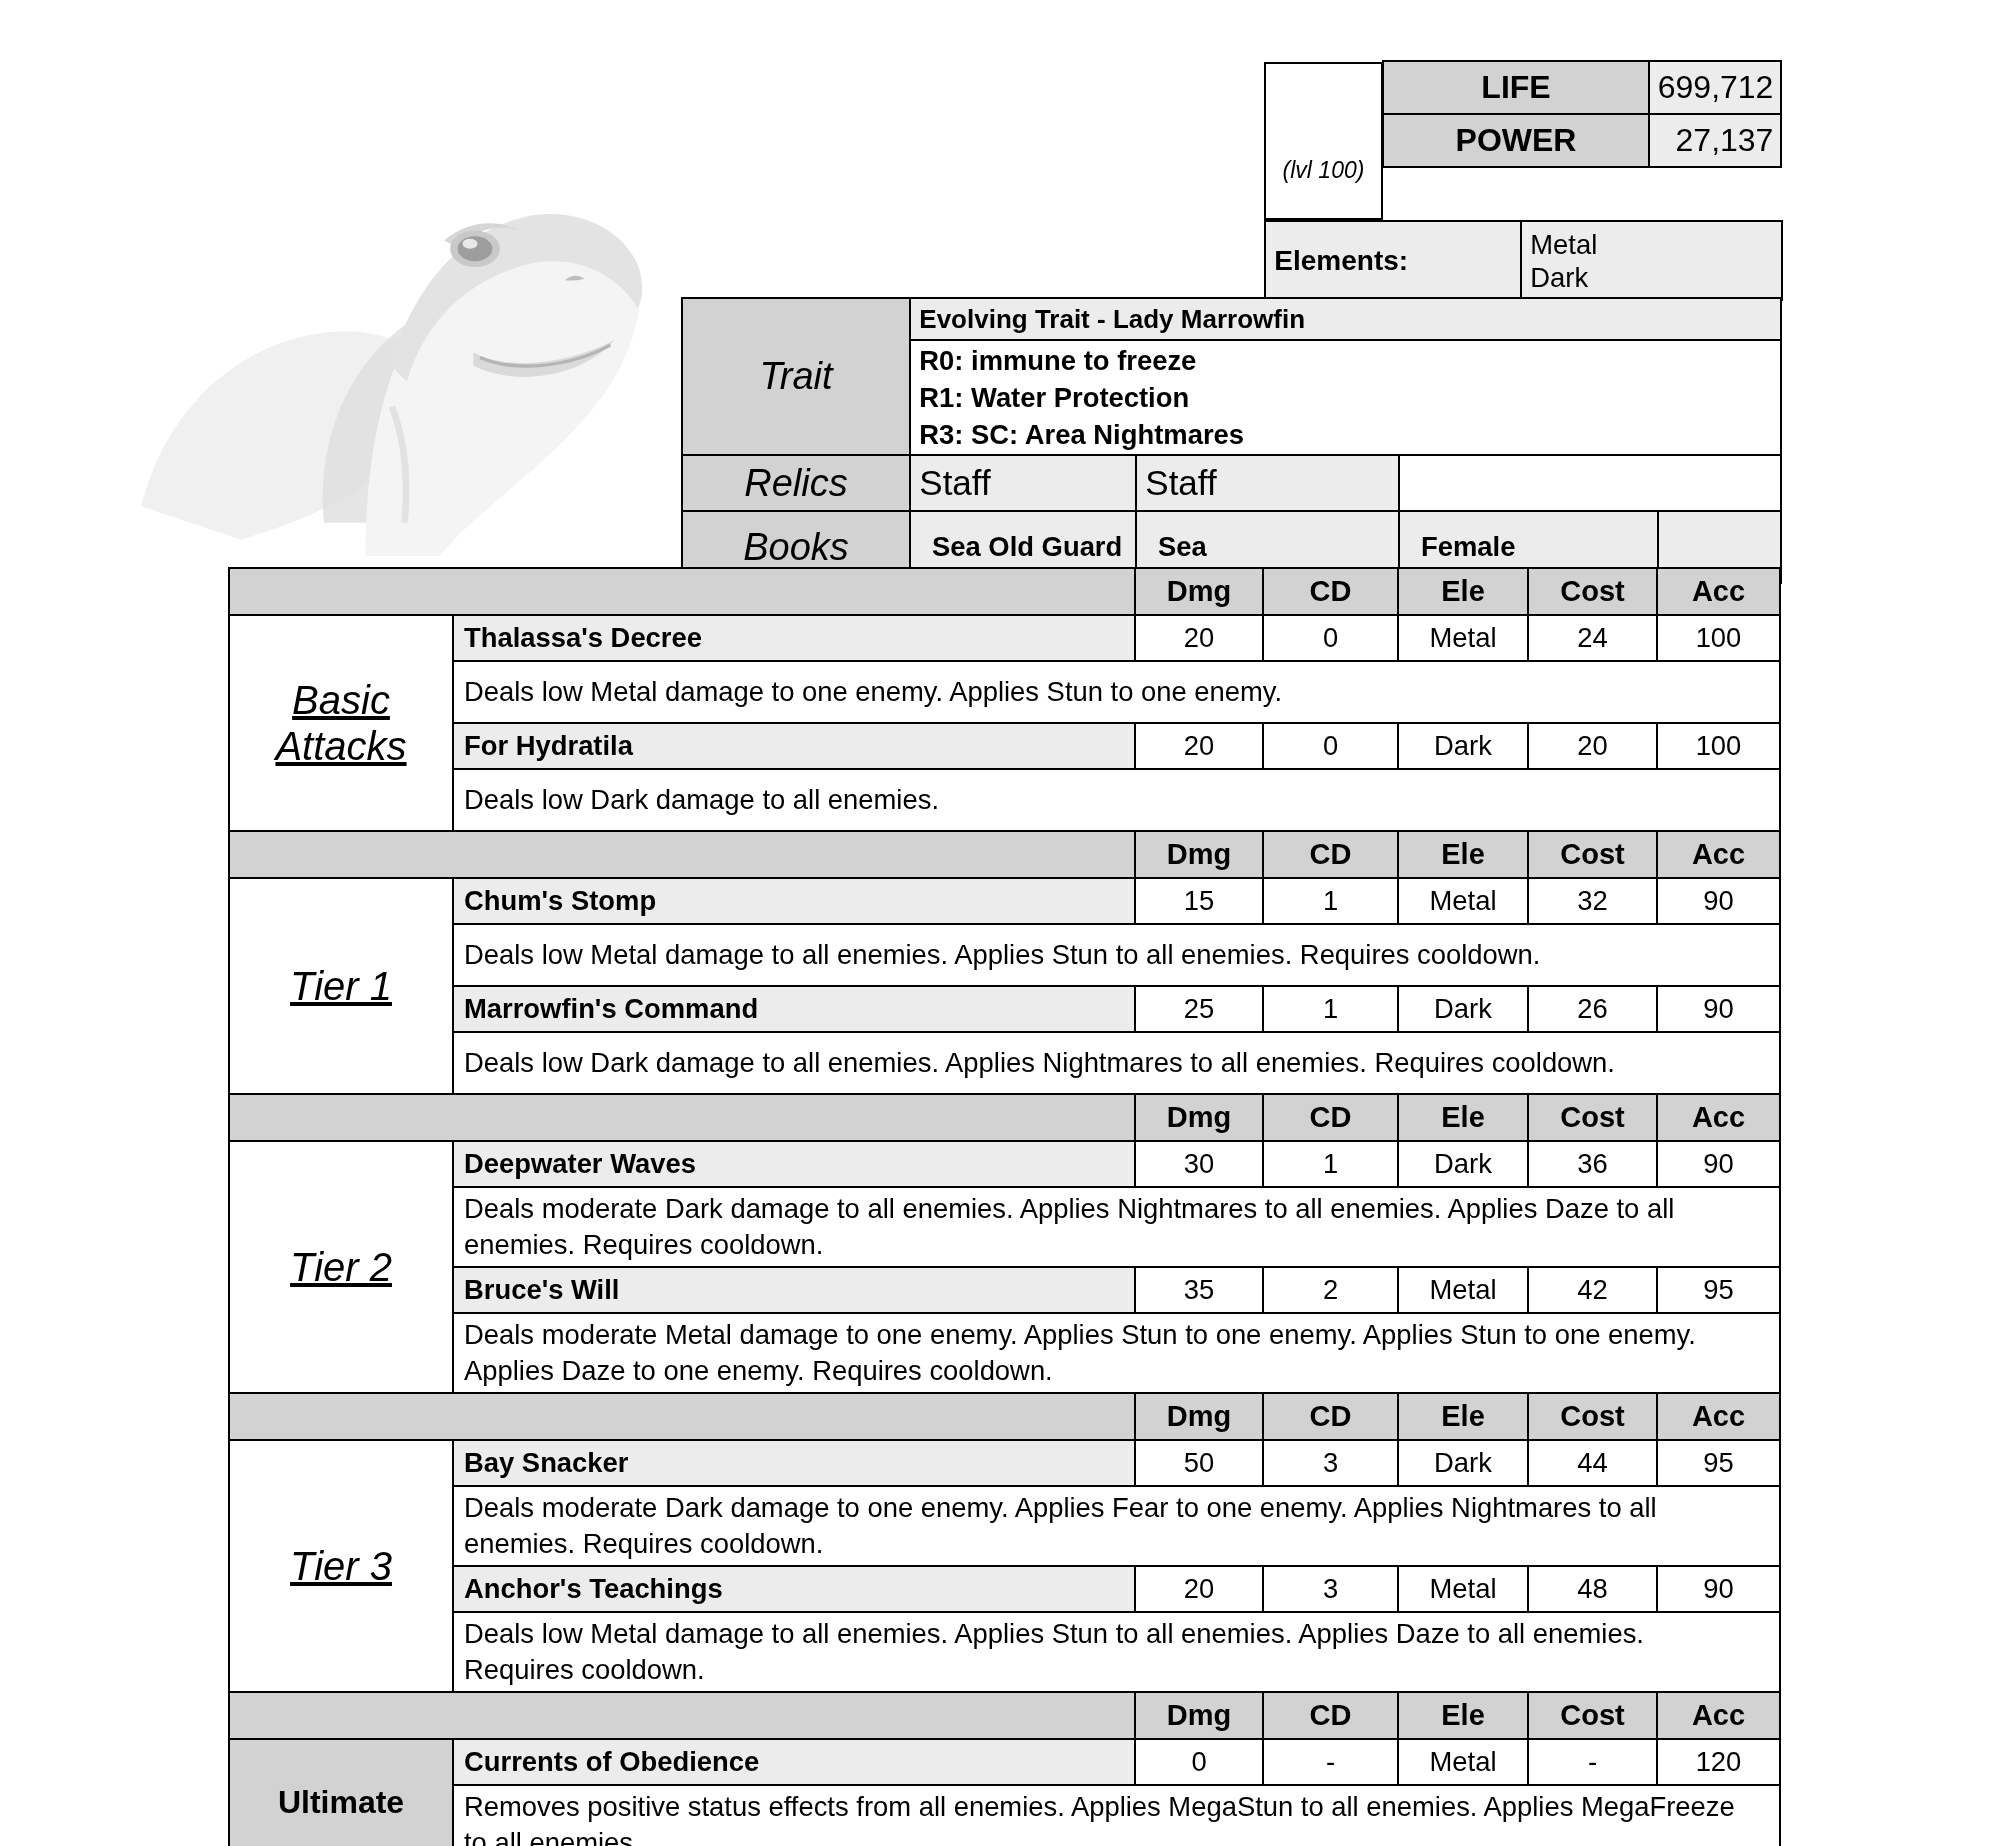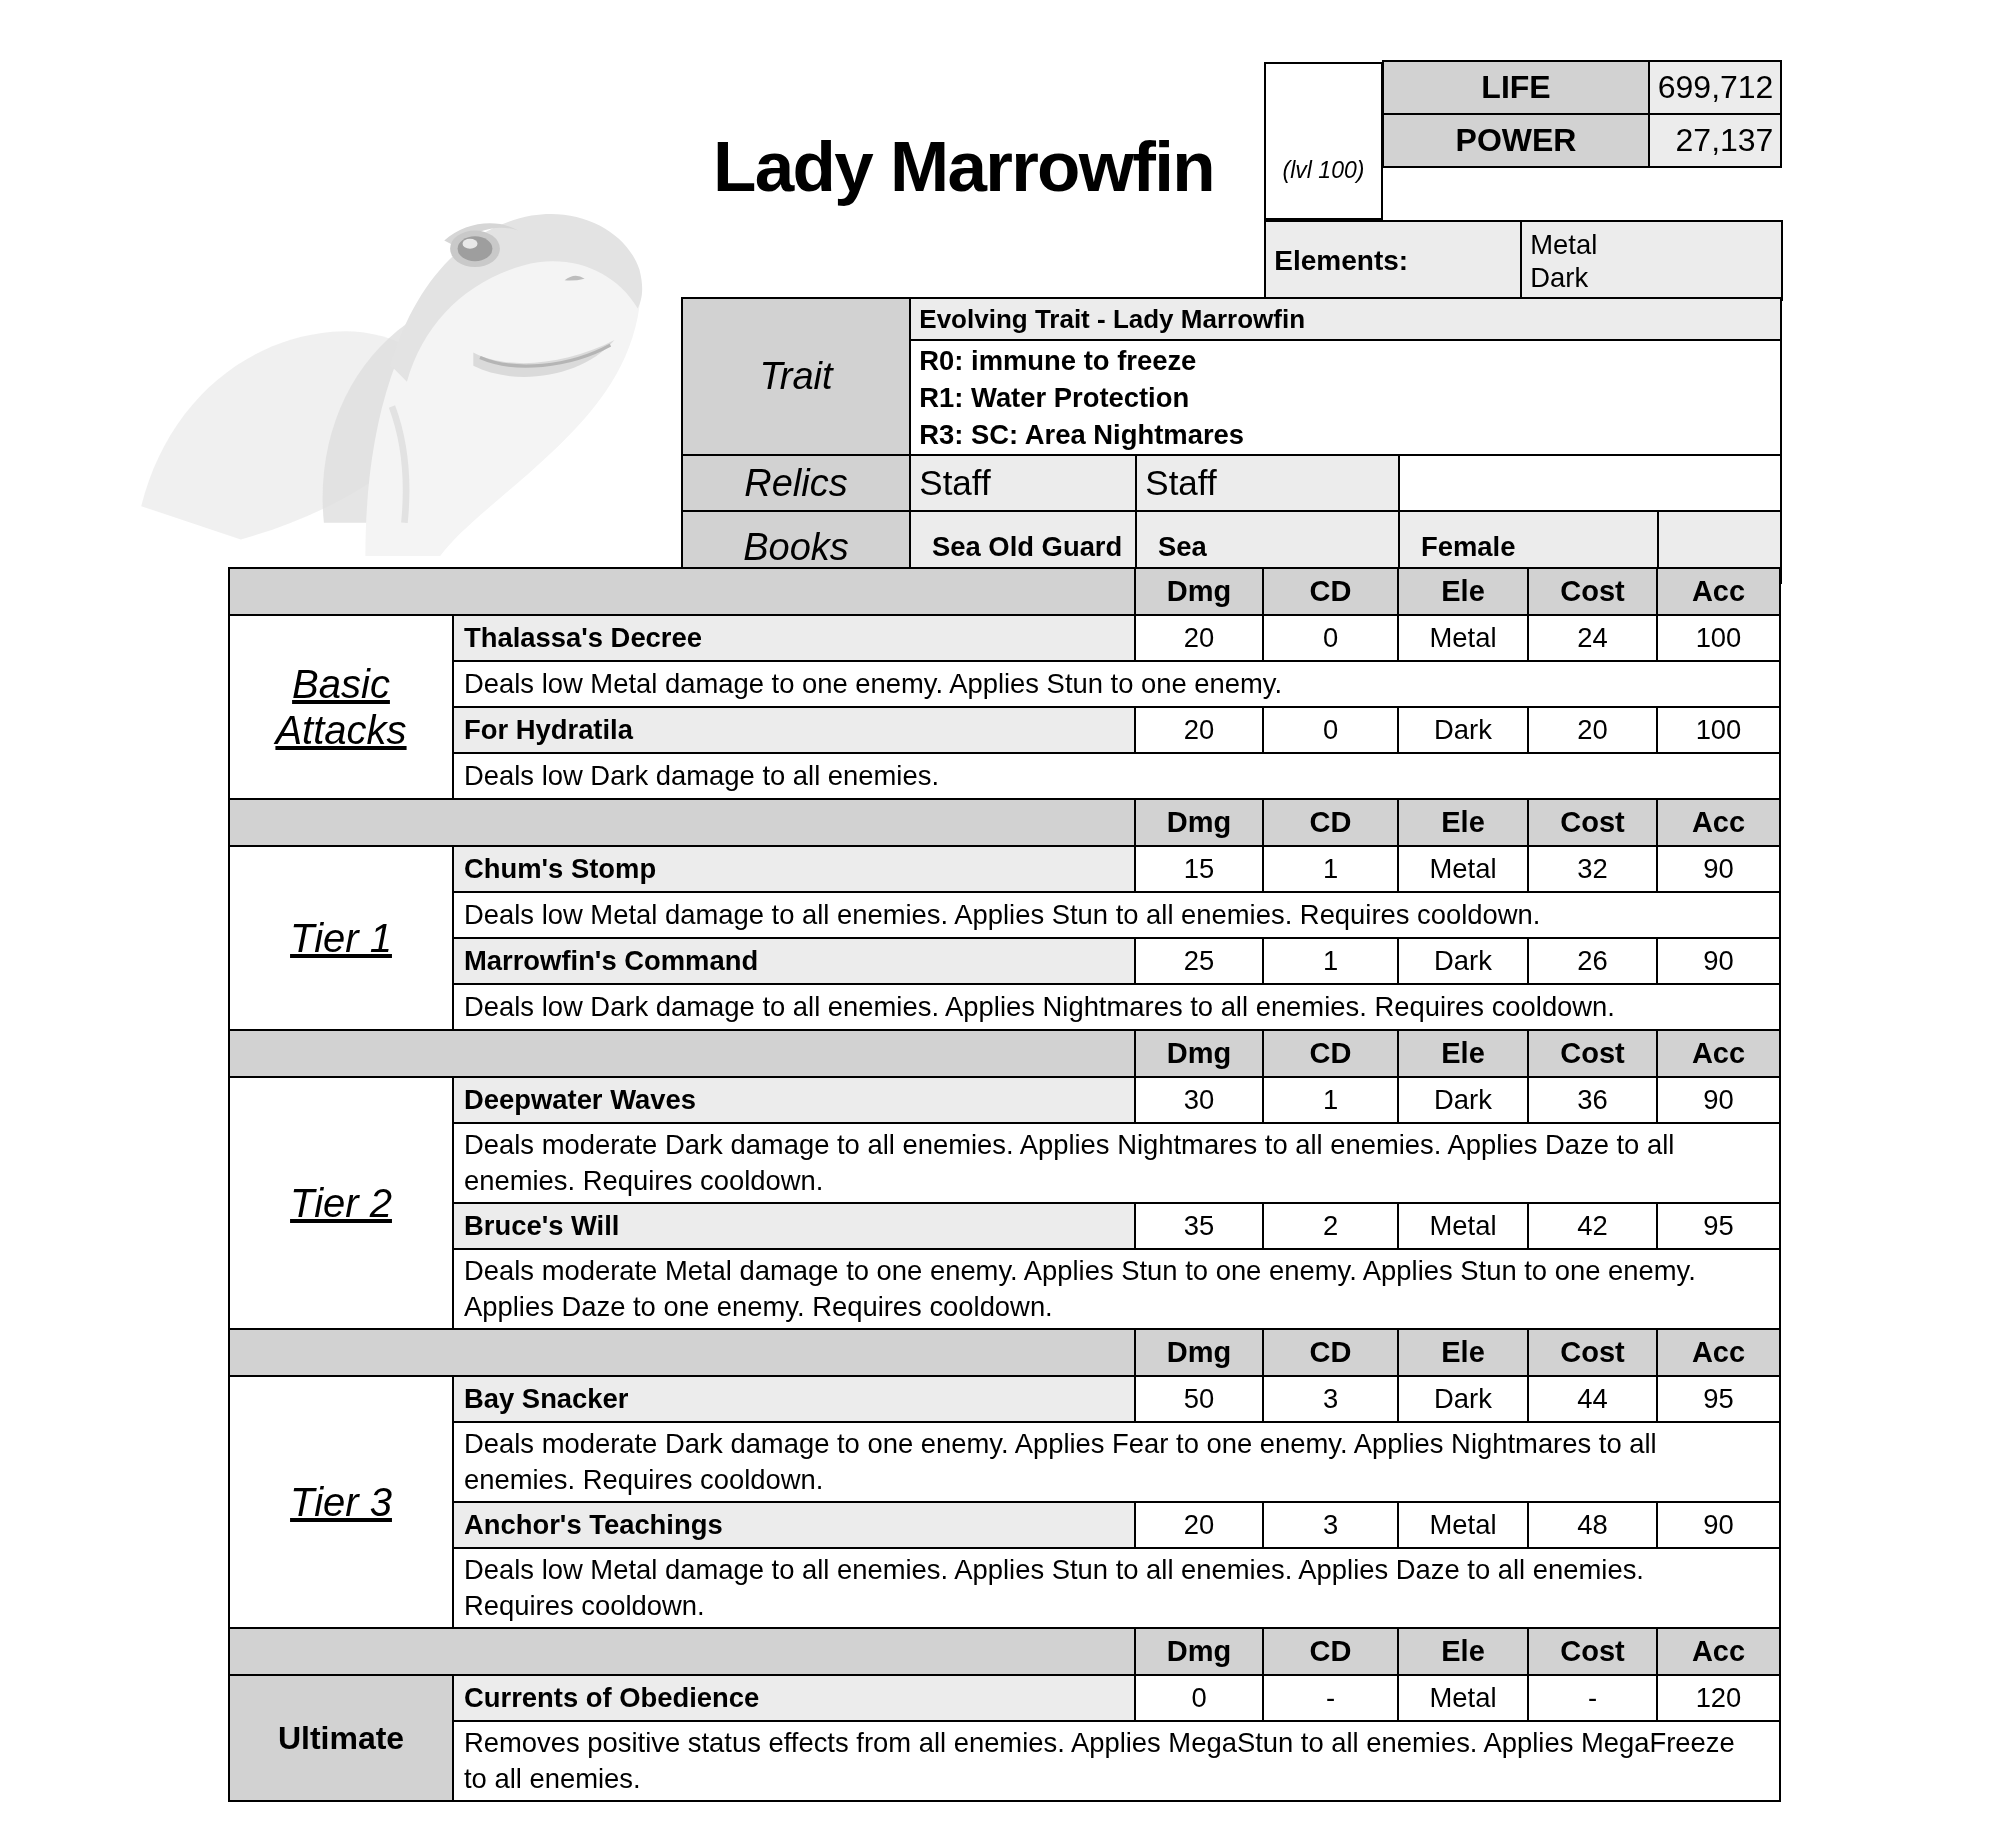--- a/index.html
+++ b/index.html
@@ -51,21 +51,21 @@
   .book-cell{height:72px;background:#ececec;font-weight:bold;font-size:27.4px;vertical-align:middle;padding-left:21px;}
   
   #attacks-table{position:absolute;left:228px;top:567px;width:1552px;}
   #attacks-table td{border:2.5px solid #000;}
   tr.hdr td{
     height:47px;background:#d2d2d2;font-weight:bold;font-size:29px;
     text-align:center;vertical-align:middle;
     border-top-width:4.2px;border-bottom-width:4.2px;
   }
   tr.mv td{height:46px;vertical-align:middle;}
-  tr.ds td{height:46px;vertical-align:middle;border-radius:16px;}
+  tr.ds td{height:62px;vertical-align:middle;border-radius:16px;}
   tr.ds2 td{height:80px;vertical-align:middle;}
   .tier-label{
     background:#fff;font-style:italic;font-size:40px;
     text-align:center;vertical-align:middle;line-height:1.15;
     padding:0 8.3px;
     text-decoration:underline;
   }
   .ult-label{
     background:#d2d2d2;font-weight:bold;font-size:32px;
     text-align:center;vertical-align:middle;
@@ -87,21 +87,20 @@
     <path d="M395 180 C420 158 458 153 484 168 C462 160 430 166 410 188 Z" fill="#d6d6d6"></path>
     <ellipse cx="432" cy="190" rx="30" ry="22" fill="#c9c9c9"></ellipse>
     <ellipse cx="432" cy="190" rx="21" ry="15" fill="#9e9e9e"></ellipse>
     <ellipse cx="426" cy="184" rx="9" ry="6" fill="#e8e8e8"></ellipse>
     <path d="M540 228 q12 -10 24 -2 q-12 3 -24 2 Z" fill="#bdbdbd"></path>
     <path d="M430 315 C470 336 540 331 600 300 C560 346 480 356 430 331 Z" fill="#dadada"></path>
     <path d="M438 321 C480 339 545 333 595 306" stroke="#b5b5b5" stroke-width="4" fill="none"></path>
     <path d="M332 380 C347 420 352 470 347 520" stroke="#e2e2e2" stroke-width="8" fill="none"></path>
   </svg>
 
-  <div id="title">Lady Marrowfin</div>
   <div id="lvl-box">
     <span>(lvl 100)</span>
   </div>
 
   <table id="stats-table">
     <tbody>
         <tr>
       <td class="stat-label">LIFE</td>
       <td class="stat-value">699,712</td>
     </tr>

